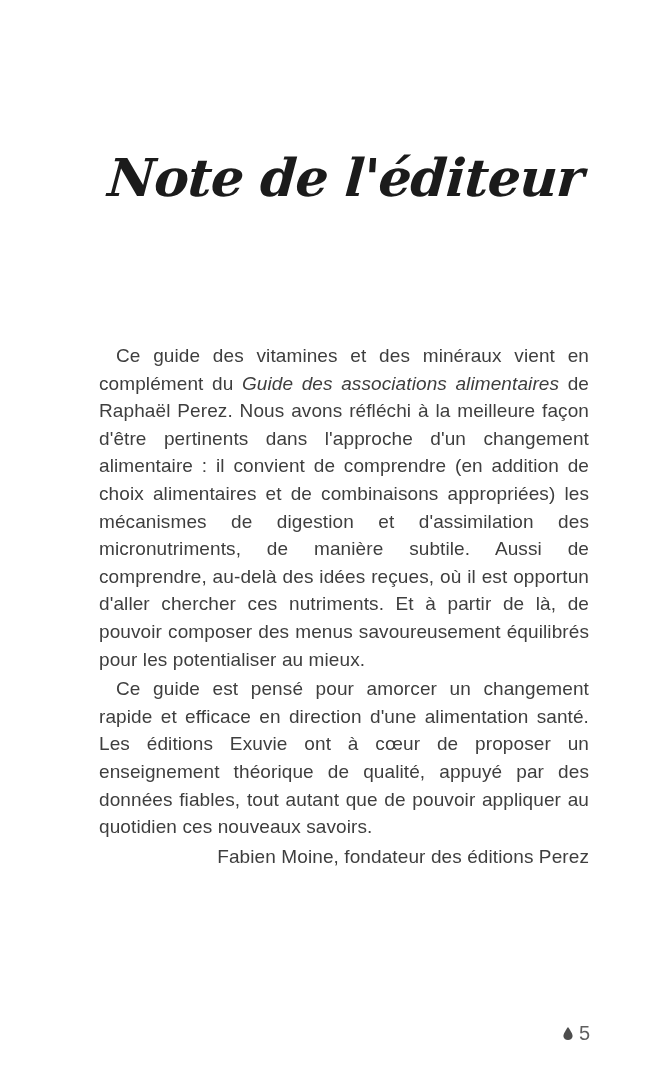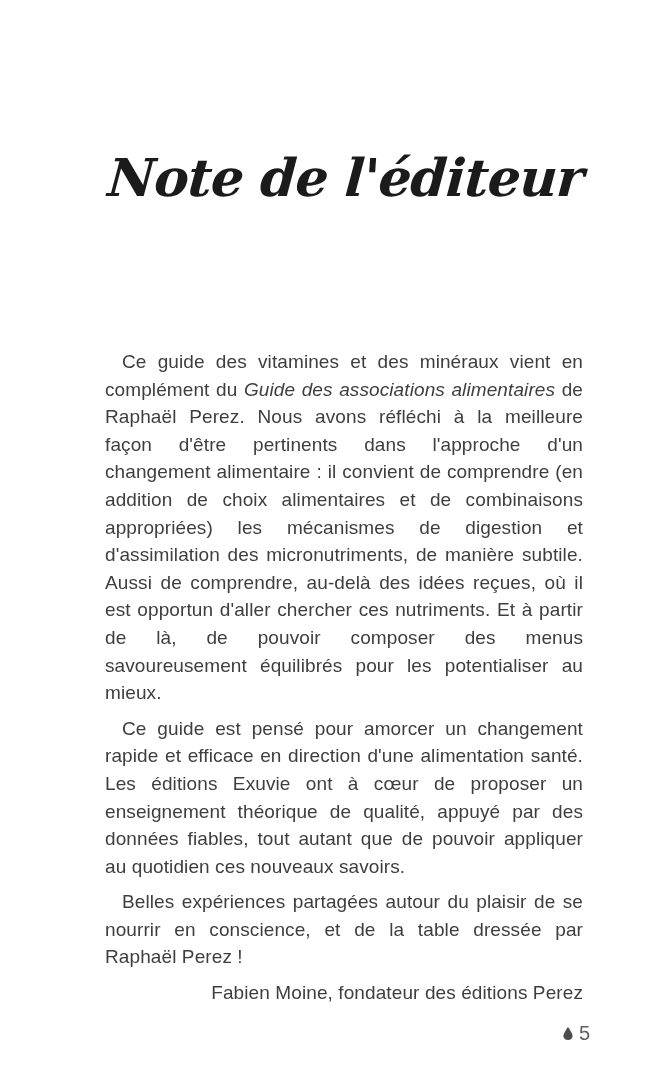--- a/index.html
+++ b/index.html
@@ -35,21 +35,21 @@
     left: 97px;
     top: 340px;
     width: 494px;
     font-size: 19px;
     line-height: 27.6px;
     color: #3e3e3e;
     text-align: justify;
     letter-spacing: 0.1px;
   }
   .body-text p {
-    margin: 8px;
+    margin: 2px;
     text-indent: 17px;
   }
   .body-text .italic {
     font-style: italic;
   }
   .signature {
     margin-top: 28px;
     text-align: right;
     text-indent: 0;
     color: #3e3e3e;
@@ -81,21 +81,20 @@
 
 <div class="page">
 
   <h1 class="chapter-title">Note de l'éditeur</h1>
 
   <div class="body-text">
     <p><span>Ce guide des vitamines et des minéraux vient en complément du </span><span class="italic">Guide des associations alimentaires</span><span> de Raphaël Perez. Nous avons réfléchi à la meilleure façon d'être pertinents dans l'approche d'un changement alimentaire : il convient de comprendre (en addition de choix alimentaires et de combinaisons appropriées) les mécanismes de digestion et d'assimilation des micronutriments, de manière subtile. Aussi de comprendre, au-delà des idées reçues, où il est opportun d'aller chercher ces nutriments. Et à partir de là, de pouvoir composer des menus savoureusement équilibrés pour les potentialiser au mieux.</span></p>
 
     <p>Ce guide est pensé pour amorcer un changement rapide et efficace en direction d'une alimentation santé. Les éditions Exuvie ont à cœur de proposer un enseignement théorique de qualité, appuyé par des données fiables, tout autant que de pouvoir appliquer au quotidien ces nouveaux savoirs.</p>
 
-    <p>Belles expériences partagées autour du plaisir de se nourrir en conscience, et de la table dressée par Raphaël Perez !</p>
 
     <p class="signature">Fabien Moine, fondateur des éditions Perez</p>
   </div>
 
   <div class="page-footer">
     <span class="drop-icon">
       <svg viewBox="0 0 10 13" xmlns="http://www.w3.org/2000/svg">
         <path d="M5 0 C5 0 0.4 6.2 0.4 8.9 C0.4 11.2 2.5 13 5 13 C7.5 13 9.6 11.2 9.6 8.9 C9.6 6.2 5 0 5 0 Z" fill="#4d4d4d"></path>
       </svg>
     </span>

